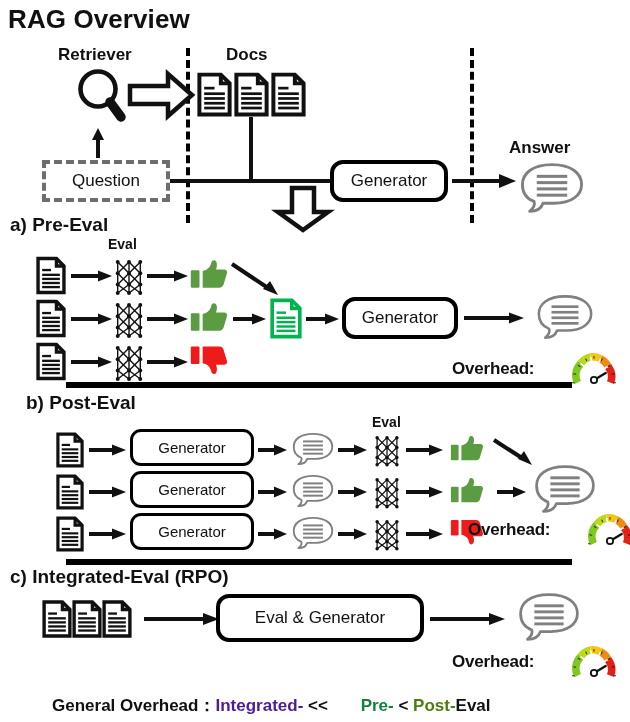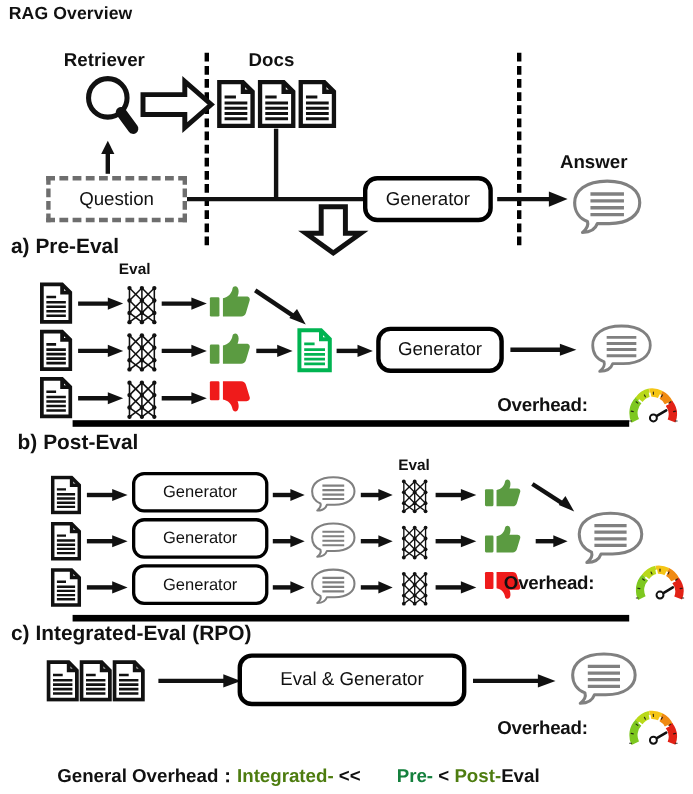--- a/index.html
+++ b/index.html
@@ -1,19 +1,19 @@
 <!DOCTYPE html>
 <html><head>
 <meta charset="utf-8">
 <style>
   html,body{margin:0;padding:0;background:#fff;}
   body{width:630px;height:722px;position:relative;overflow:hidden;
        font-family:"Liberation Sans","DejaVu Sans",sans-serif;color:#111;}
   .abs{position:absolute;}
-  .ttl{font-size:16px;font-weight:700;letter-spacing:.1px;}
+  .ttl{font-size:26px;font-weight:700;letter-spacing:.1px;}
   .sec-ttl{font-size:19px;font-weight:700;}
   .lbl{font-size:17px;font-weight:600;}
   .small-lbl{font-size:14px;font-weight:700;}
   .ohd{font-size:17px;font-weight:700;letter-spacing:-.2px;}
   .legend{font-size:17px;font-weight:700;}
 
   
   .gbox{border:4px solid #000;border-radius:13px;background:#fff;
         display:flex;align-items:center;justify-content:center;
         font-size:17px;font-weight:500;box-sizing:border-box;}
@@ -302,21 +302,21 @@
     </svg>
 
   <div class="abs ohd" style="left:452px;top:145px;">Overhead:</div>
   <svg class="abs" width="44" height="40" style="left:572px;top:137px;">
       <use href="#sym-gauge"></use>
     </svg>
 </div>
 
 <div class="abs hrule" style="left:66px;top:382px;width:506px;height:6px;"></div>
 
-<div class="abs" style="left:6px;top:392px;width:580px;height:164px;">
+<div class="abs" style="left:16px;top:392px;width:580px;height:164px;">
 
   <div class="abs sec-ttl" style="left:10px;top:0px;">b) Post-Eval</div>
 
   <div class="abs small-lbl" style="left:356px;top:22px;">Eval</div>
 
   <svg class="abs" width="28" height="36" style="left:40px;top:40px;color:#111;">
       <use href="#sym-doc"></use>
     </svg>
   <svg class="abs" width="38" height="14" style="left:73px;top:51px;">
     <line x1="0" y1="7" x2="26" y2="7" stroke="#111" stroke-width="4"></line>
@@ -464,14 +464,14 @@
       <use href="#sym-bubble"></use>
     </svg>
 
   <div class="abs ohd" style="left:452px;top:86px;">Overhead:</div>
   <svg class="abs" width="44" height="40" style="left:572px;top:78px;">
       <use href="#sym-gauge"></use>
     </svg>
 </div>
 
 <div class="abs legend" style="left:52px;top:694px;">
-  <span>General Overhead：</span><span id="legend-parts"><span style="color: #4d7c0f;">Integrated-</span><span style="color: rgb(17, 17, 17);"> &lt;&lt; </span><span style="color: #15803d; padding-left: 28px;">Pre-</span><span style="color: rgb(17, 17, 17);"> &lt; </span><span style="color: #4d7c0f;">Post-</span><span style="color: rgb(17, 17, 17);">Eval</span></span>
+  <span>General Overhead：</span><span id="legend-parts"><span style="color: #4c1d95;">Integrated-</span><span style="color: rgb(17, 17, 17);"> &lt;&lt; </span><span style="color: #15803d; padding-left: 28px;">Pre-</span><span style="color: rgb(17, 17, 17);"> &lt; </span><span style="color: #4d7c0f;">Post-</span><span style="color: rgb(17, 17, 17);">Eval</span></span>
 </div>
 
 </body></html>

